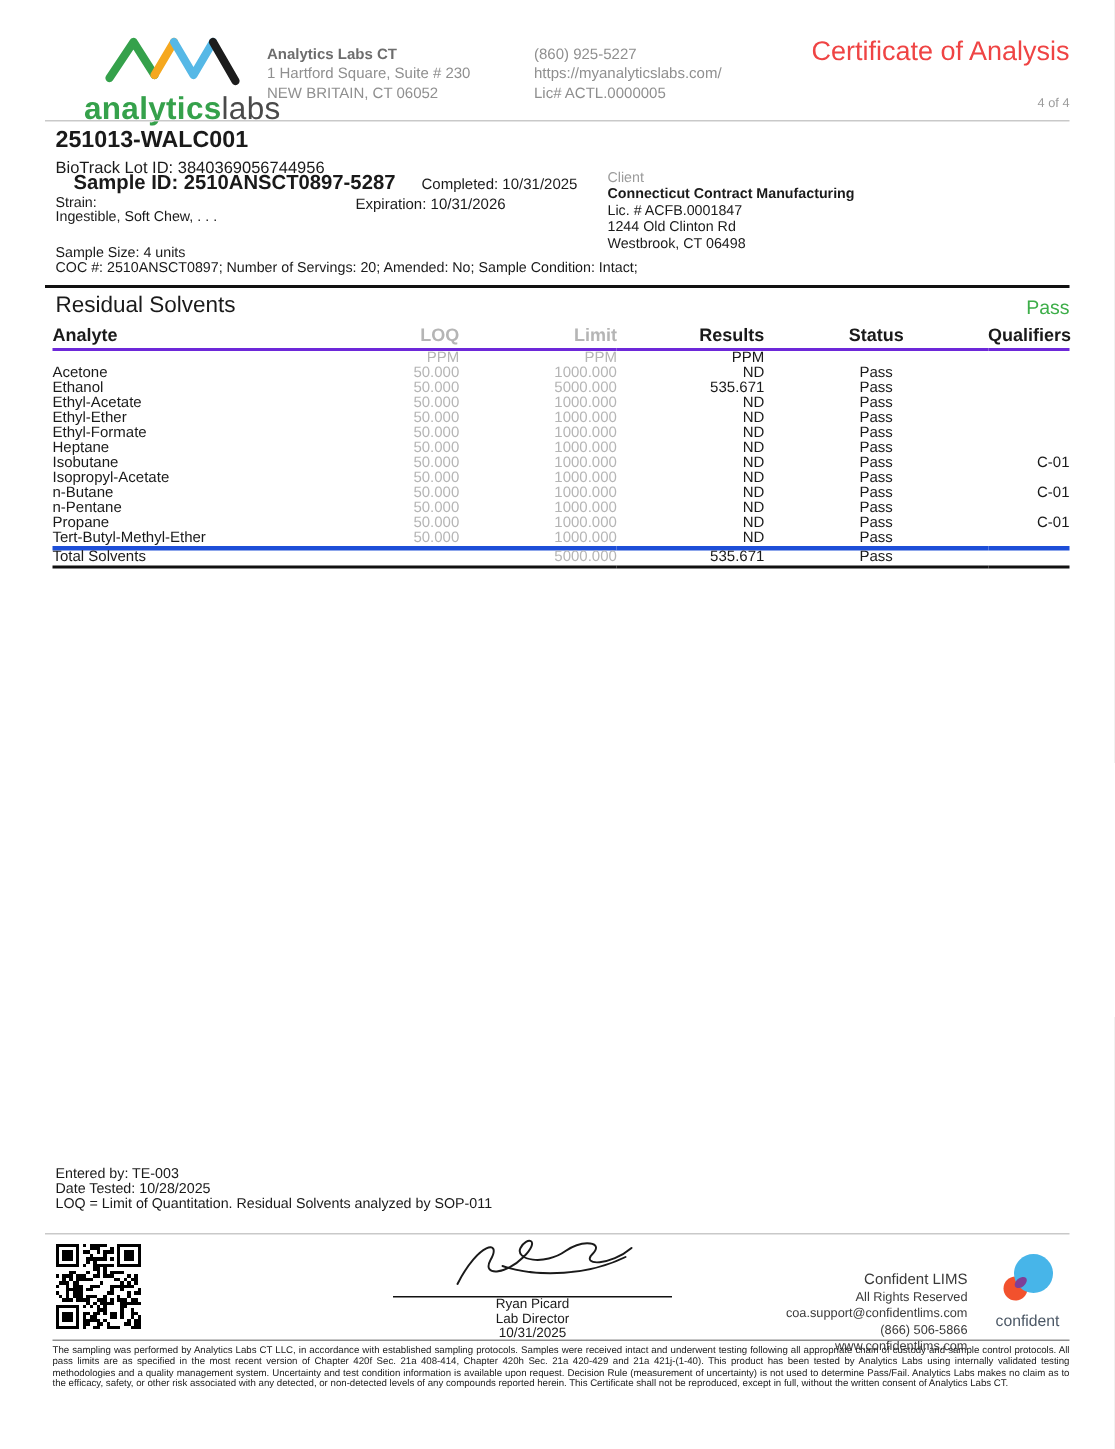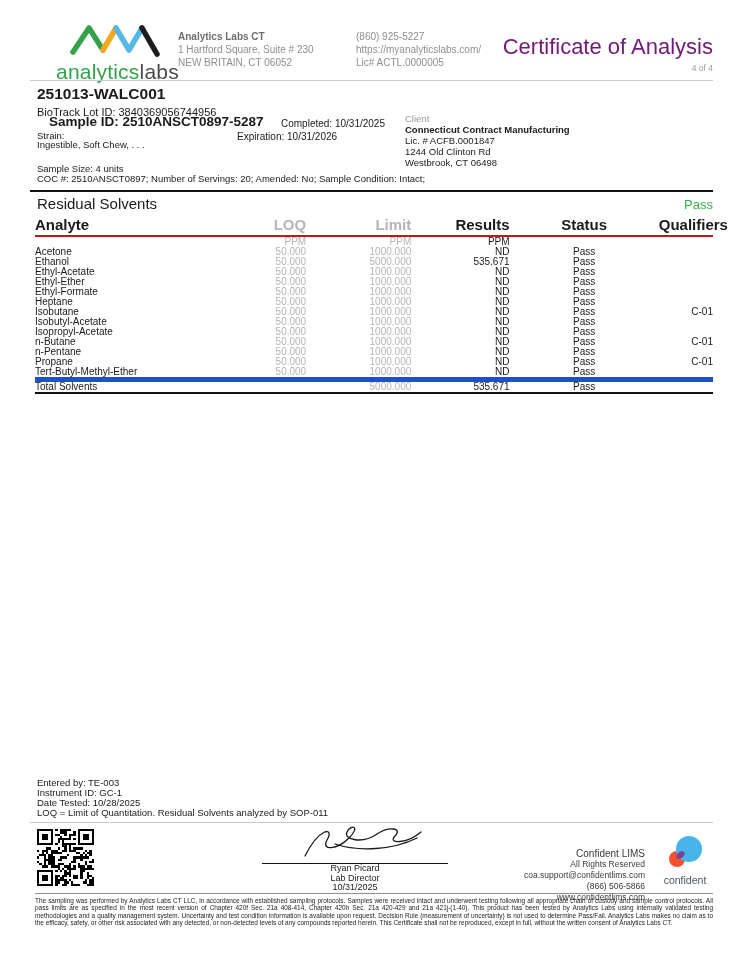--- a/index.html
+++ b/index.html
@@ -3,27 +3,27 @@
 <meta charset="utf-8">
 <style>
   html,body{margin:0;padding:0;background:#e8e8e8;}
   .page{position:relative;width:743px;height:966px;background:#ffffff;margin:0 auto;
         font-family:"Liberation Sans",sans-serif;color:#1a1a1a;overflow:hidden;}
   .abs{position:absolute;}
 
   
   .logo-block{left:56px;top:20px;width:122px;text-align:center;}
   .logo-text{font-size:21px;letter-spacing:0.2px;line-height:20px;}
-  .logo-text .primary{font-weight:400;}
+  .logo-text .primary{font-weight:700;}
   .logo-text .secondary{font-weight:400;color:#4a4a4a;}
   .lab-col{font-size:10px;line-height:13px;color:#8f8f8f;}
   .lab-col .lab-name{font-weight:700;color:#6d6d6d;}
   .lab-col-1{left:178px;top:30px;}
   .lab-col-2{left:356px;top:30px;}
-  .cert-title{right:30px;top:34px;font-size:22px;color:#701a75;}
+  .cert-title{right:30px;top:24px;font-size:18px;color:#ef4444;}
   .page-indicator{right:30px;top:63px;font-size:8.5px;color:#9b9b9b;}
   .hr{border-top:1px solid #c9c9c9;height:0;}
   .hr-header{left:30px;top:80px;width:683px;}
 
   
   .batch-id{left:37px;top:85px;font-size:15.5px;font-weight:700;}
   .biotrack{left:37px;top:106px;font-size:11px;}
   .sample-id{left:37px;top:114px;font-size:13.5px;font-weight:700;margin-left:12px;}
   .completed{left:237px;top:118px;font-size:10px;margin-left:44px;}
   .expiration{left:237px;top:131px;font-size:10px;}
@@ -35,31 +35,31 @@
   .sample-size{left:37px;top:163px;font-size:9.5px;}
   .coc-line{left:37px;top:173px;font-size:9.5px;text-align:center;}
 
   
   .section-rule{left:30px;top:190px;width:683px;border-top:2px solid #111;height:0;}
   .section-title{left:37px;top:195px;font-size:15px;}
   .section-status{right:30px;top:197px;font-size:13px;font-weight:400;}
 
   
   table.solvents{position:absolute;left:35px;top:216px;width:678px;border-collapse:collapse;table-layout:fixed;}
-  table.solvents th{font-size:15px;font-weight:700;padding:0 0 2px 0;border-bottom:2px solid #b91c1c;}
+  table.solvents th{font-size:12px;font-weight:700;padding:0 0 2px 0;border-bottom:2px solid #6d28d9;}
   table.solvents td{font-size:10px;line-height:10px;padding:0;white-space:nowrap;}
   .c-analyte{text-align:left;}
   .c-loq,.c-limit{text-align:right;color:#b5b5b5;}
   th.c-loq,th.c-limit{color:#b5b5b5;}
   .c-results{text-align:right;}
   .c-status{text-align:center;}
   .c-qual{text-align:right;}
   tr.units td{color:#b5b5b5;}
   tr.units td.c-results{color:#1a1a1a;}
-  tr.total td{border-top:5px solid #1d4ed8;border-bottom:2px solid #111;}
+  tr.total td{border-top:3px solid #1d4ed8;border-bottom:2px solid #111;}
 
   
   .notes{left:37px;top:778px;font-size:9.5px;line-height:10px;}
   .hr-footer{left:30px;top:822px;width:683px;}
 
   
   .qr{left:37px;top:829px;width:57px;height:57px;}
   .sig-block{left:262px;top:822px;width:186px;text-align:center;}
   .sig-line{border-top:1.5px solid #111;margin-top:-3px;}
   .sig-text{font-size:9px;line-height:9.5px;}
@@ -208,28 +208,20 @@
     </tr>
         <tr>
       <td class="c-analyte">Isobutane</td>
       <td class="c-loq">50.000</td>
       <td class="c-limit">1000.000</td>
       <td class="c-results">ND</td>
       <td class="c-status">Pass</td>
       <td class="c-qual">C-01</td>
     </tr>
         <tr>
-      <td class="c-analyte">Isobutyl-Acetate</td>
-      <td class="c-loq">50.000</td>
-      <td class="c-limit">1000.000</td>
-      <td class="c-results">ND</td>
-      <td class="c-status">Pass</td>
-      <td class="c-qual"></td>
-    </tr>
-        <tr>
       <td class="c-analyte">Isopropyl-Acetate</td>
       <td class="c-loq">50.000</td>
       <td class="c-limit">1000.000</td>
       <td class="c-results">ND</td>
       <td class="c-status">Pass</td>
       <td class="c-qual"></td>
     </tr>
         <tr>
       <td class="c-analyte">n-Butane</td>
       <td class="c-loq">50.000</td>
@@ -270,21 +262,20 @@
         <td class="c-limit">5000.000</td>
         <td class="c-results">535.671</td>
         <td class="c-status">Pass</td>
         <td class="c-qual"></td>
       </tr>
     </tbody>
   </table>
 
   <div class="abs notes">
     <div>Entered by: TE-003</div>
-    <div>Instrument ID: GC-1</div>
     <div>Date Tested: 10/28/2025</div>
     <div>LOQ = Limit of Quantitation. Residual Solvents analyzed by SOP-011</div>
   </div>
 
   <div class="abs hr hr-footer"></div>
 
   <div class="abs qr"><svg viewBox="0 0 25 25" width="57" height="57" shape-rendering="crispEdges" fill="#000">
         <rect x="8" y="0" width="1" height="1"></rect>
         <rect x="10" y="0" width="1" height="1"></rect>
         <rect x="11" y="0" width="1" height="1"></rect>

